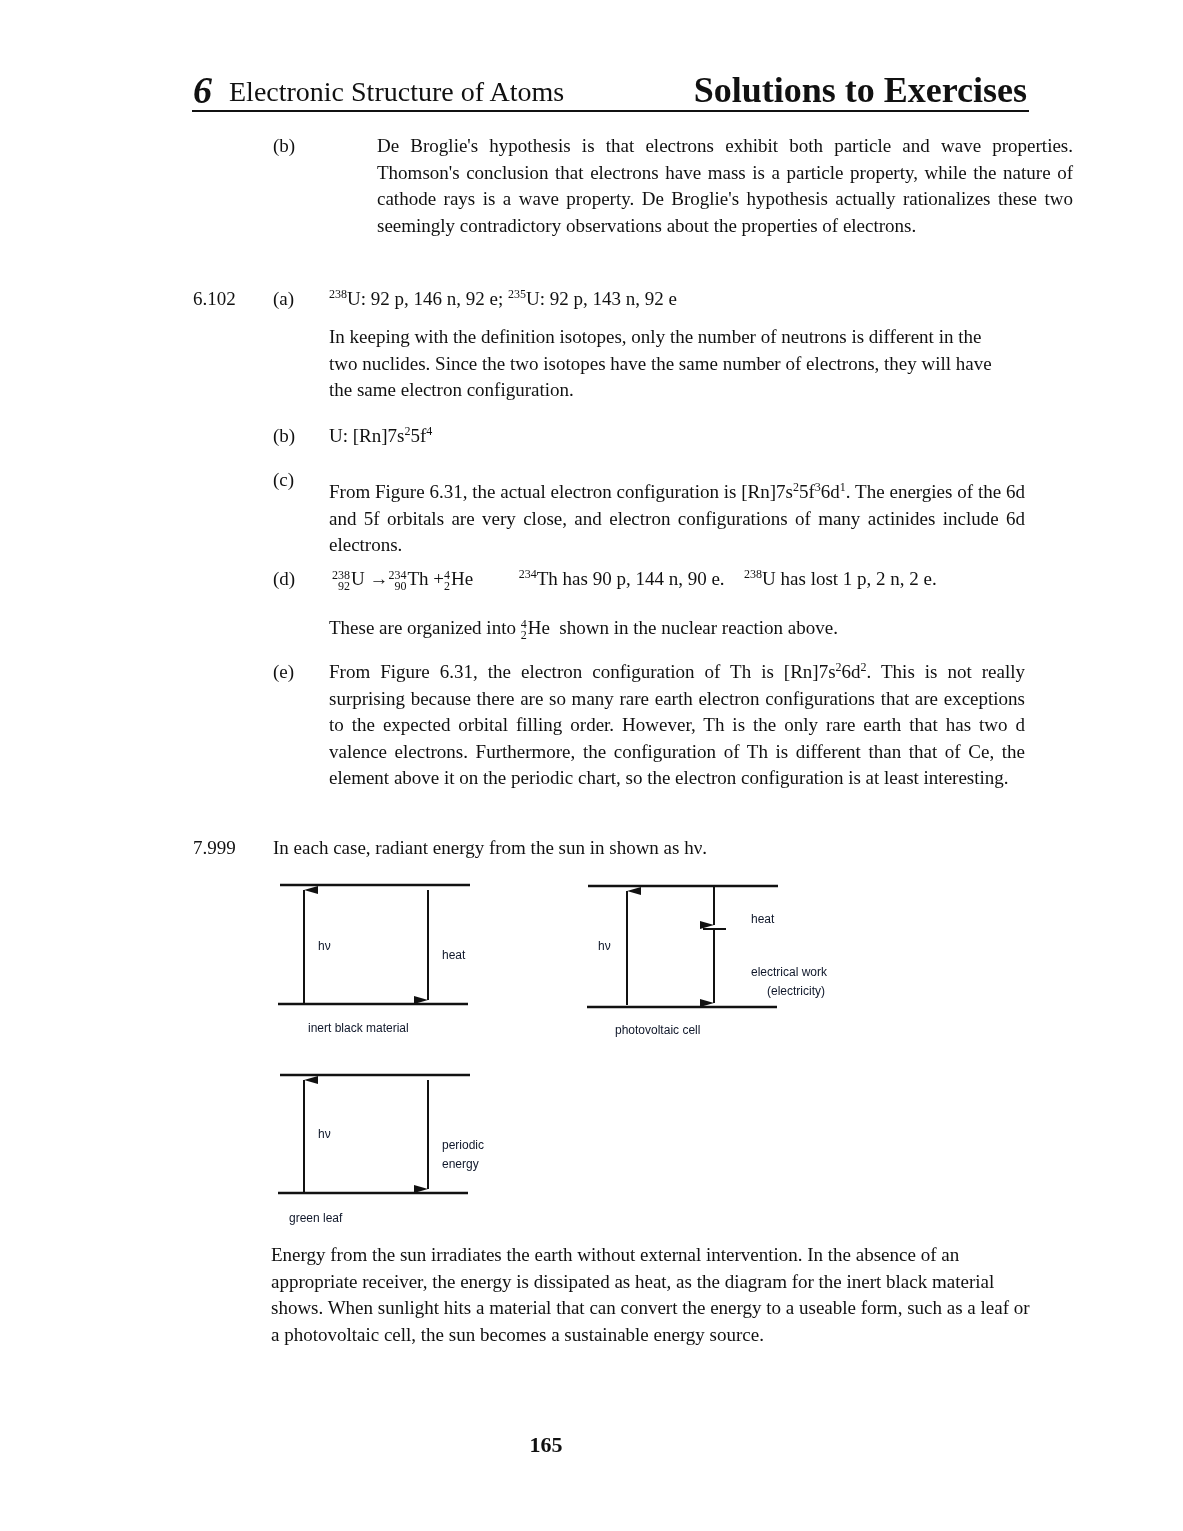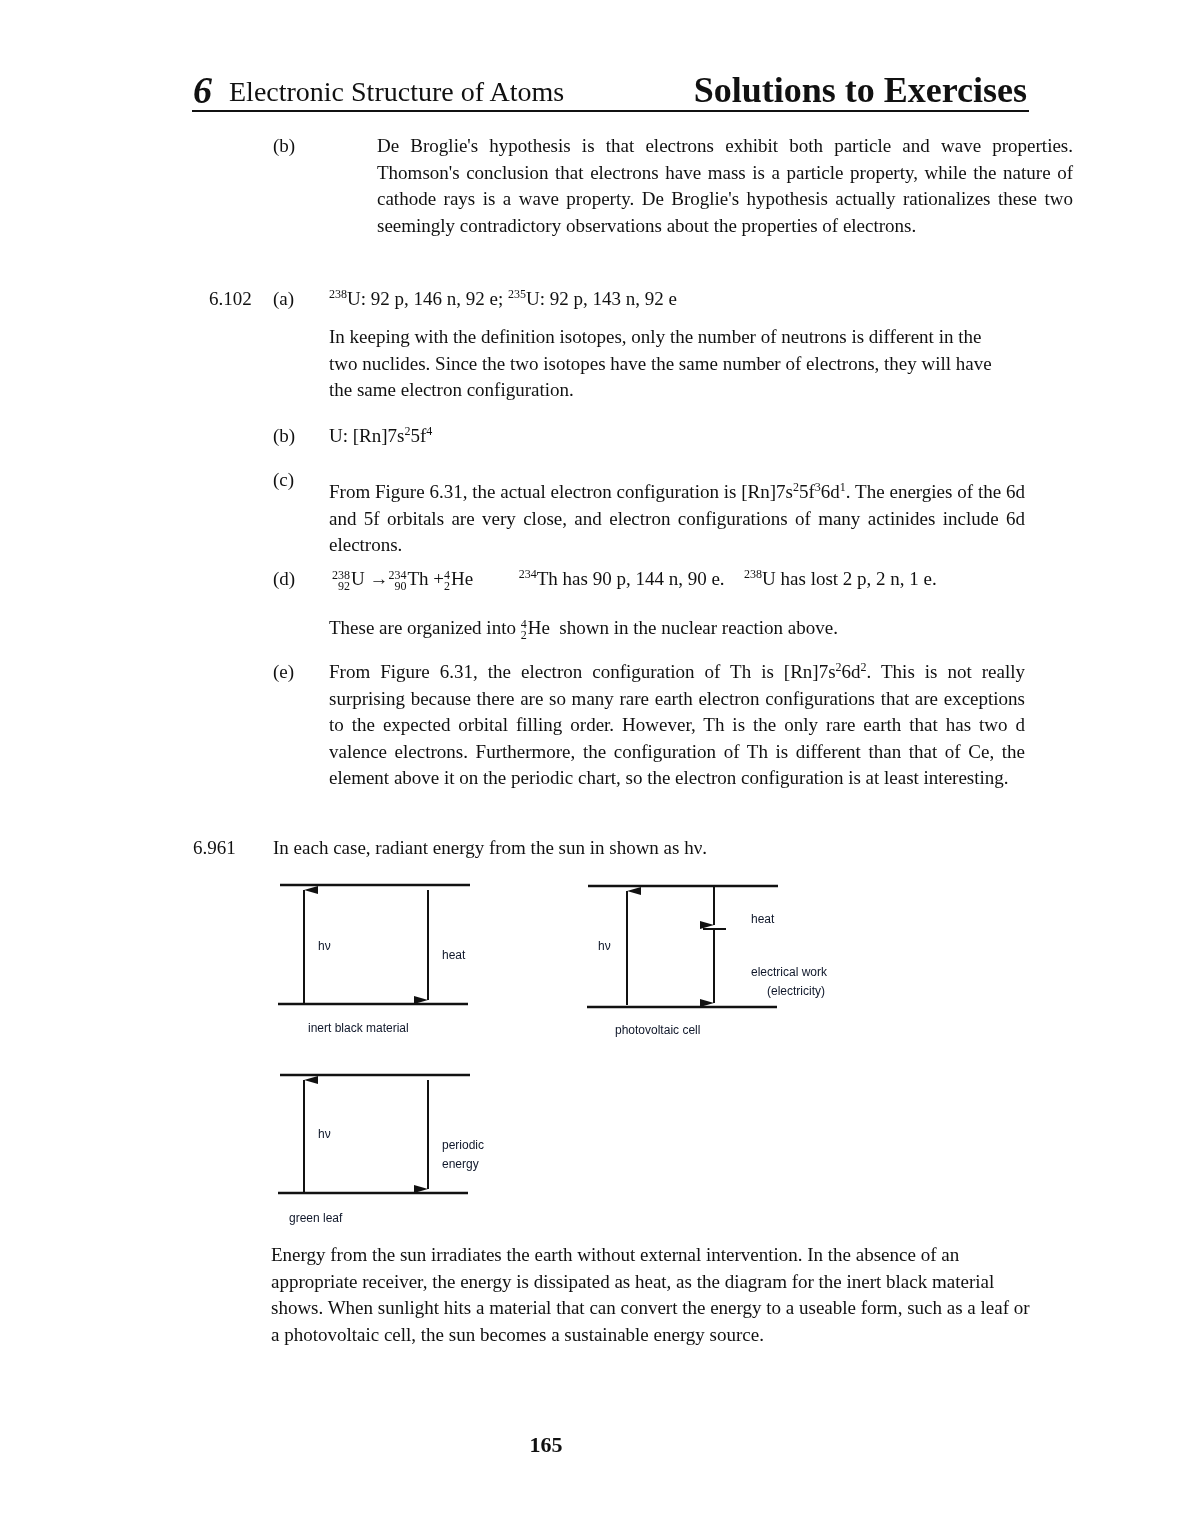--- a/index.html
+++ b/index.html
@@ -22,21 +22,21 @@
 <body>
 
 <div class="abs hdr-num">6</div>
 <div class="abs hdr-title">Electronic Structure of Atoms</div>
 <div class="abs hdr-right">Solutions to Exercises</div>
 <div class="abs hdr-rule"></div>
 
 <div class="abs lbl" style="left:273px;top:133px;">(b)</div>
 <div class="abs txt para" style="left:329px;top:133px;margin-left:48px;">De Broglie's hypothesis is that electrons exhibit both particle and wave properties. Thomson's conclusion that electrons have mass is a particle property, while the nature of cathode rays is a wave property. De Broglie's hypothesis actually rationalizes these two seemingly contradictory observations about the properties of electrons.</div>
 
-<div class="abs lbl" style="left:209px;top:286px;font-family:Liberation Serif, serif;">6.102</div>
+<div class="abs lbl" style="left:193px;top:286px;font-family:Liberation Serif, serif;">6.102</div>
 <div class="abs lbl" style="left:273px;top:286px;">(a)</div>
 <div class="abs txt" style="left:329px;top:286px;">
   <sup>238</sup><span>U: 92 p, 146 n, 92 e;</span>
   <sup>235</sup><span>U: 92 p, 143 n, 92 e</span>
 </div>
 <div class="abs txt" style="left:329px;top:324px;width:680px;">In keeping with the definition isotopes, only the number of neutrons is different in the two nuclides. Since the two isotopes have the same number of electrons, they will have the same electron configuration.</div>
 
 <div class="abs lbl" style="left:273px;top:423px;">(b)</div>
 <div class="abs txt" style="left:329px;top:423px;">
   <span>U: [Rn]7s</span><sup>2</sup><span>5f</span><sup>4</sup>
@@ -57,37 +57,37 @@
       <span>234</span>
       <span>90</span>
     </span><span>Th</span>
   <span>+</span><span class="iso">
       <span>4</span>
       <span>2</span>
     </span><span>He</span>
   <span style="display:inline-block;width:36px;"></span>
   <sup>234</sup><span>Th has 90 p, 144 n, 90 e.</span>
   <span style="display:inline-block;width:10px;"></span>
-  <sup>238</sup><span>U has lost 2 p, 2 n, 1 e.</span>
+  <sup>238</sup><span>U has lost 1 p, 2 n, 2 e.</span>
 </div>
 <div class="abs txt" style="left:329px;top:615px;white-space:nowrap;">
   <span>These are organized into</span>
   <span class="iso">
       <span>4</span>
       <span>2</span>
     </span><span>He</span>
   &nbsp;<span>shown in the nuclear reaction above.</span>
 </div>
 
 <div class="abs lbl" style="left:273px;top:659px;">(e)</div>
 <div class="abs txt para" style="left:329px;top:659px;">
   <span>From Figure 6.31, the electron configuration of Th is [Rn]7s</span><sup>2</sup><span>6d</span><sup>2</sup><span>. This is not really surprising because there are so many rare earth electron configurations that are exceptions to the expected orbital filling order. However, Th is the only rare earth that has two d valence electrons. Furthermore, the configuration of Th is different than that of Ce, the element above it on the periodic chart, so the electron configuration is at least interesting.</span>
 </div>
 
-<div class="abs lbl" style="left:193px;top:835px;">6.961</div>
+<div class="abs lbl" style="left:193px;top:835px;">7.999</div>
 <div class="abs txt" style="left:273px;top:835px;">In each case, radiant energy from the sun in shown as hν.</div>
 
 <svg style="left:0;top:0;width:1183px;height:1531px;pointer-events:none;">
   <defs>
     <marker id="ah" markerWidth="8" markerHeight="14" refX="4" refY="0" orient="auto-start-reverse" markerUnits="userSpaceOnUse" viewBox="0 0 8 14">
       <path d="M0,14 L4,0 L8,14 Z" fill="#111"></path>
     </marker>
   </defs>
 
   <line x1="280" y1="885" x2="470" y2="885" stroke="#111" stroke-width="2.5"></line>

